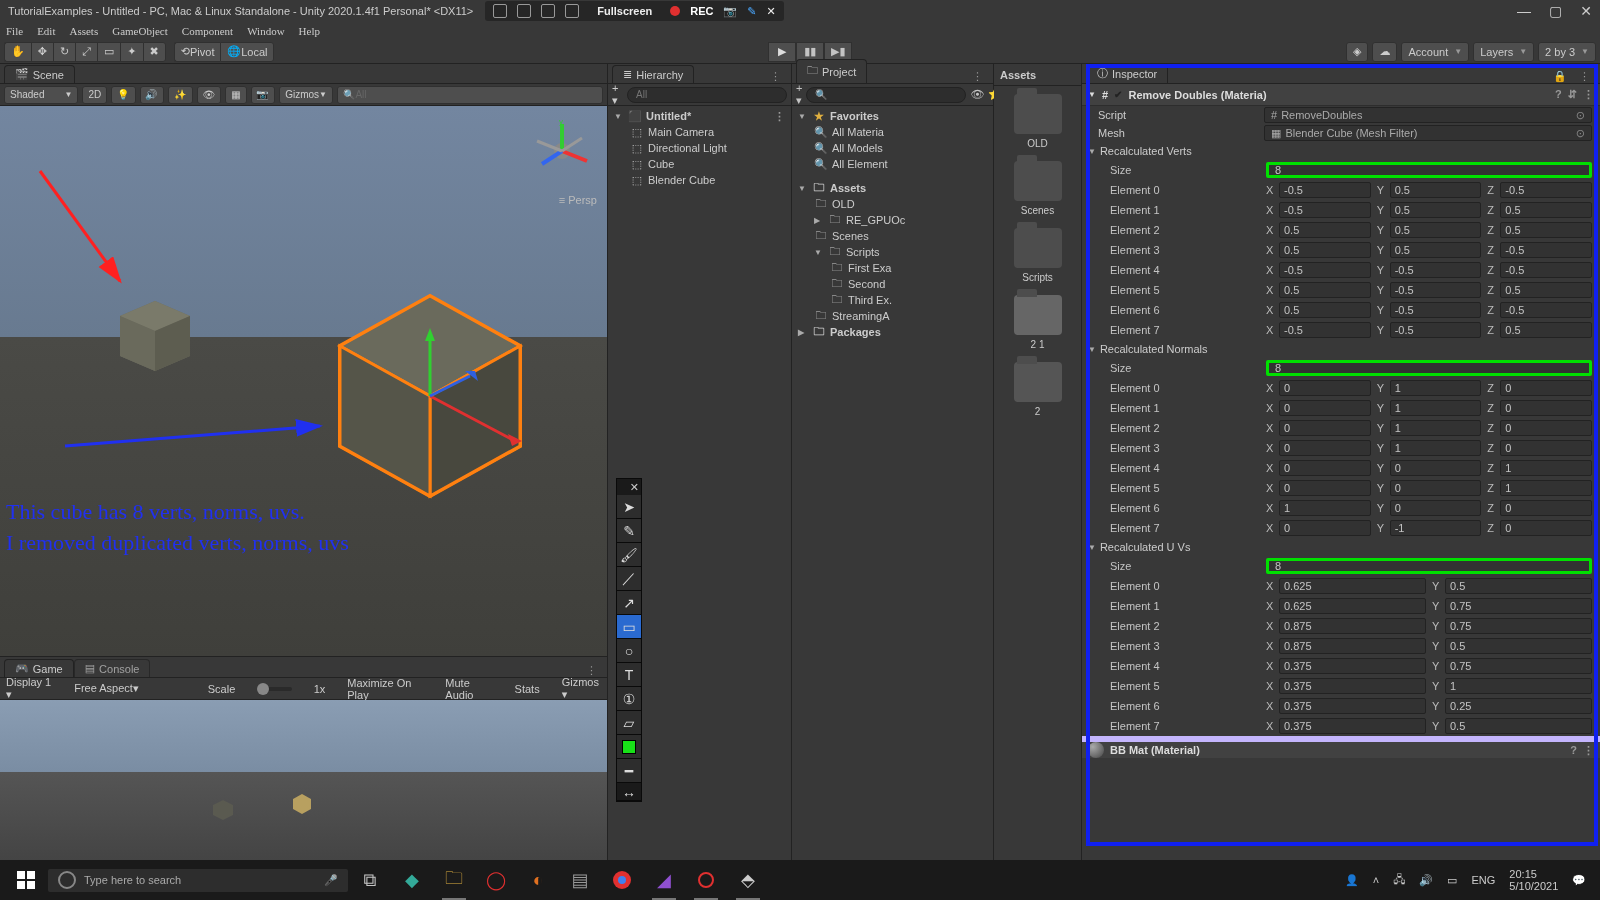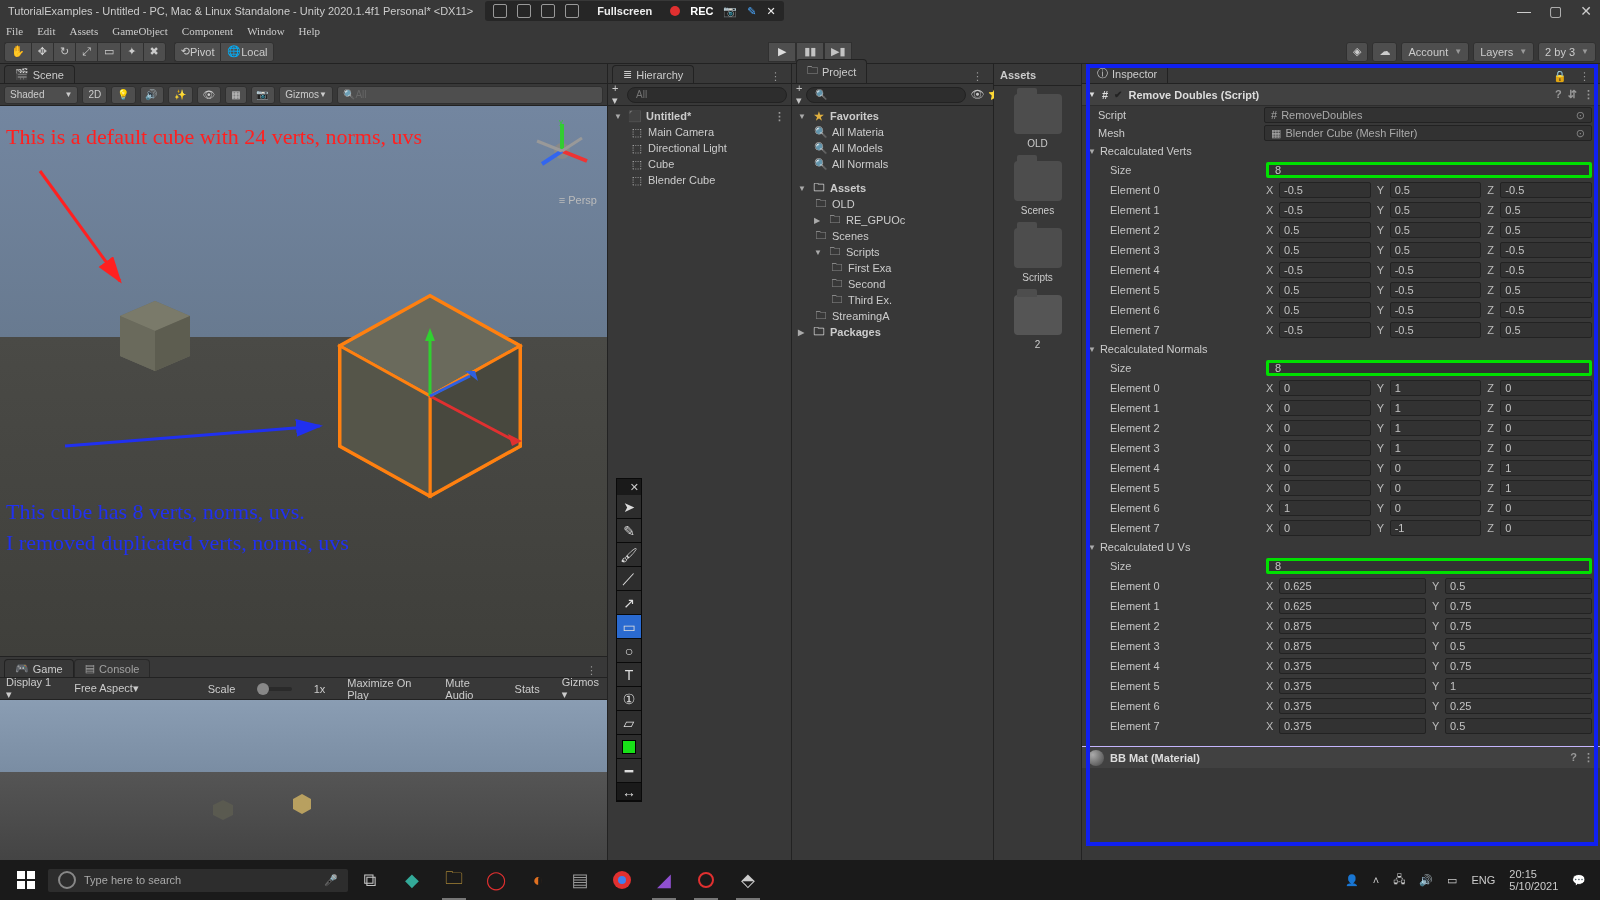--- a/index.html
+++ b/index.html
@@ -73,21 +73,21 @@
 .size-row{height:20px;display:flex;align-items:center;padding:0 8px 0 28px;gap:6px;}
 .size-row .lbl{flex:0 0 150px;}
 .size-row .val{flex:1;background:#323232;border:1px solid #222;border-radius:2px;height:16px;display:flex;align-items:center;padding:0 6px;}
 .green-box{border:3px solid #00e000 !important;}
 .elem-row{height:20px;display:flex;align-items:center;padding:0 8px 0 28px;gap:6px;}
 .elem-row .lbl{flex:0 0 150px;}
 .elem-row .xyz{flex:1;display:flex;gap:6px;}
 .elem-row .cell{display:flex;align-items:center;gap:3px;flex:1;}
 .elem-row .cell .axis{width:10px;color:#bbb;}
 .elem-row .cell .val{flex:1;background:#323232;border:1px solid #222;border-radius:2px;height:16px;display:flex;align-items:center;padding:0 4px;}
-.mat-row{height:22px;background:#414141;display:flex;align-items:center;padding:0 6px;gap:6px;color:#ddd;font-weight:600;margin-top:10px;border-top:1px solid #c4b5fd;}
+.mat-row{height:22px;background:#414141;display:flex;align-items:center;padding:0 6px;gap:6px;color:#ddd;font-weight:600;margin-top:0;border-top:6px solid #c4b5fd;}
 
 .floating-toolbar{position:absolute;left:616px;top:478px;width:26px;background:#2d2d2d;border:1px solid #0a0a0a;display:flex;flex-direction:column;}
 .floating-toolbar .ft-top{height:16px;background:#1a1a1a;display:flex;align-items:center;justify-content:flex-end;padding:0 2px;color:#ccc;font-size:11px;}
 .floating-toolbar .ft-btn{height:24px;border-bottom:1px solid #0a0a0a;display:flex;align-items:center;justify-content:center;color:#ddd;font-size:14px;}
 .floating-toolbar .ft-btn.blue-sel{background:#2a6ad0;}
 .floating-toolbar .ft-btn.green-swatch{background:#2d2d2d;}
 .floating-toolbar .ft-btn.green-swatch .sw{width:14px;height:14px;background:#18e018;border:1px solid #000;}
 
 .taskbar{position:absolute;left:0;right:0;bottom:0;height:40px;background:#1a1a1a;display:flex;align-items:center;padding:0 6px;gap:2px;}
 .taskbar .start{width:40px;height:40px;display:flex;align-items:center;justify-content:center;}
@@ -197,21 +197,20 @@
       <div class="mini">👁</div>
       <div class="mini">▦</div>
       <div class="mini">📷</div>
       <div class="mini">
           <span>Gizmos</span> 
           <span style="font-size:8px">▼</span>
         </div>
       <div class="mini" style="flex:1">🔍 <span style="color:#666">All</span></div>
     </div>
     <div class="scene-view">
-      <div class="scene-annotation" style="left:6px;top:18px;color:#ff2020;">This is a default cube with 24 verts, norms, uvs</div>
 
       <svg class="arrow" style="left:30px;top:55px;" width="100" height="130">
           <defs>
             <marker id="rah" markerWidth="10" markerHeight="10" refX="8" refY="3" orient="auto">
               <path d="M0,0 L0,6 L9,3 z" fill="#ff2020"></path>
             </marker>
           </defs>
           <line x1="10" y1="10" x2="90" y2="120" stroke="#ff2020" stroke-width="3" marker-end="url(#rah)"></line>
         </svg>
 
@@ -360,21 +359,21 @@
           <span>All Materia</span>
         </div>
       <div class="tree-row">
           <span class="indent"></span>
           <span class="ico">🔍</span>
           <span>All Models</span>
         </div>
       <div class="tree-row">
           <span class="indent"></span>
           <span class="ico">🔍</span>
-          <span>All Normals</span>
+          <span>All Element</span>
         </div>
       <div class="tree-row" style="height:8px"></div>
       <div class="tree-row bold">
           <span class="tri">▼</span>
           <span class="ico">🗀</span>
           <span>Assets</span>
         </div>
       <div class="tree-row">
           <span class="indent"></span>
           <span class="ico">🗀</span>
@@ -436,39 +435,43 @@
       </div>
     <div class="folder-tile">
         <div class="folder"></div>
         <div class="label">Scenes</div>
       </div>
     <div class="folder-tile">
         <div class="folder"></div>
         <div class="label">Scripts</div>
       </div>
     <div class="folder-tile">
+        <div class="folder" style="background:#666"></div>
+        <div class="label">2 1</div>
+      </div>
+    <div class="folder-tile">
         <div class="folder" style="background:#555"></div>
         <div class="label">2</div>
       </div>
   </div>
 
   <div class="inspector-panel">
     <div class="panel-tab-row">
       <div class="panel-tab">
           <span>ⓘ</span>
           <span>Inspector</span>
         </div>
       <span style="margin-left:auto;color:#999;padding:0 6px">🔒</span>
       <span style="color:#999;padding:0 6px">⋮</span>
     </div>
     <div class="comp-header">
       <span class="tri" style="font-size:8px">▼</span>
       <span>#</span>
       <span class="chk" style="display:inline-flex;align-items:center;justify-content:center;color:#222;font-size:10px">✔</span>
-      <span>Remove Doubles (Script)</span>
+      <span>Remove Doubles (Materia)</span>
       <span class="right-icons">
           <span>?</span>
           <span>⇵</span>
           <span>⋮</span>
         </span>
     </div>
     <div class="field-row">
       <span class="lbl">Script</span>
       <div class="pill">
           <span>#</span>

